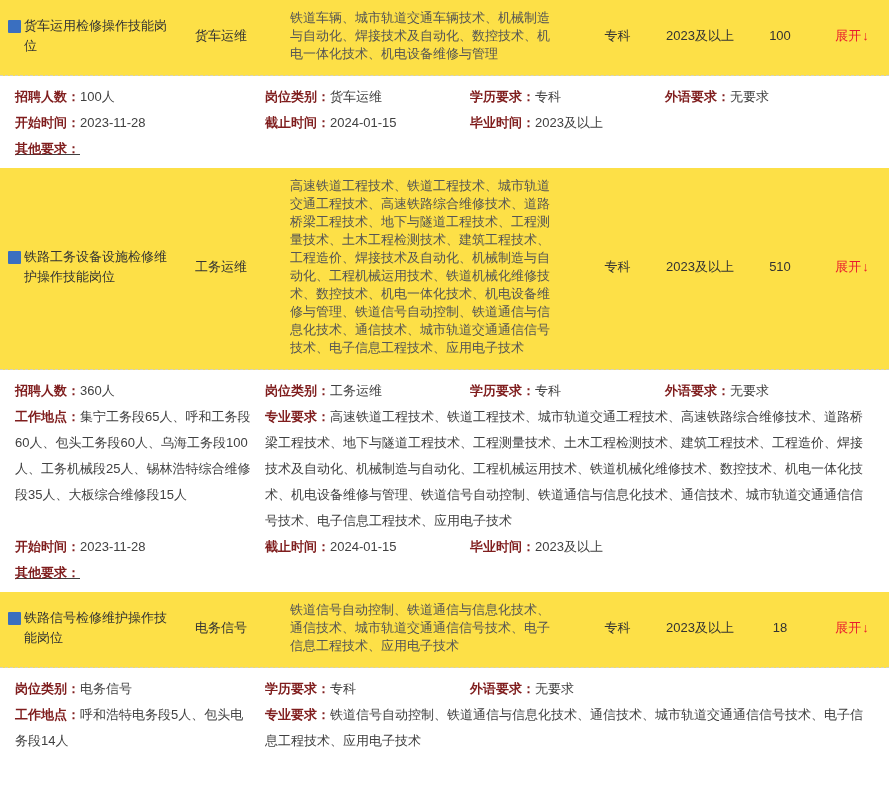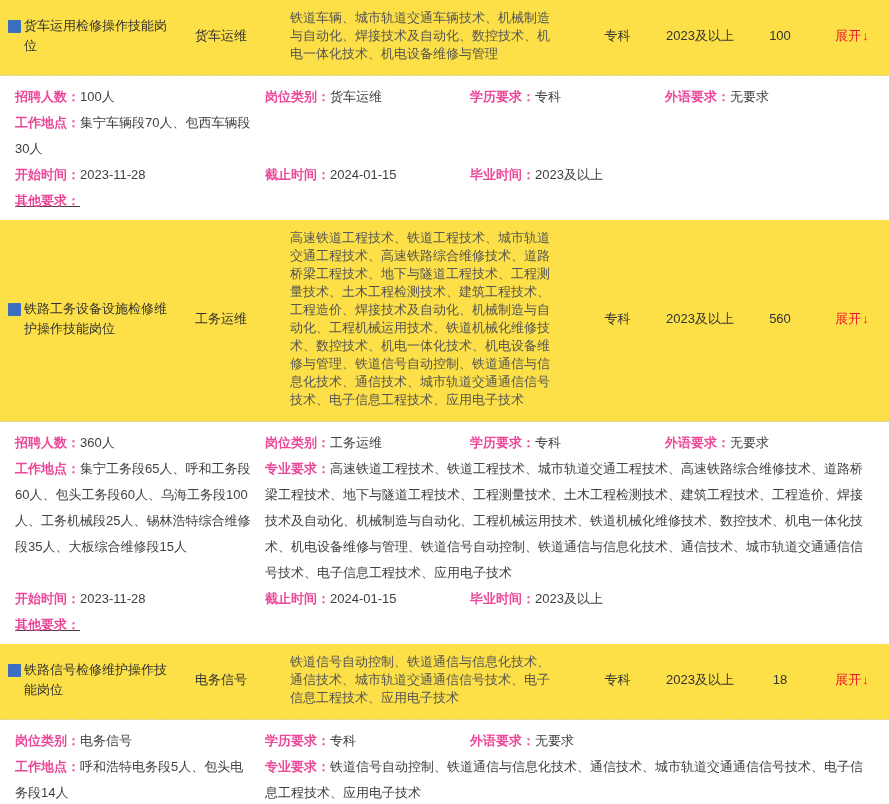--- a/index.html
+++ b/index.html
@@ -32,21 +32,21 @@
   .c-count  { width:70px;  text-align:center; }
   .c-expand { flex:1; text-align:center; color:#e9192d; }
   .c-expand .arrow { margin-left:1px; }
 
   
   .job-details { background:#fff; padding:8px 15px 6px 15px; font-size:13px; }
   .drow { display:grid; grid-template-columns:250px 205px 195px 1fr; }
   .drow.r2 { grid-template-columns:250px 1fr; }
   .drow.r4 { grid-template-columns:1fr;text-decoration:underline; }
   .cell { line-height:26px; padding-right:10px; }
-  .lbl { color:#ec4899; font-weight:bold; }
+  .lbl { color:#7f1d1d; font-weight:bold; }
   .val { color:#404040; }
 </style>
 </head>
 <body>
 
 <div class="page">
 
   <section>
     <div class="job-header">
       <div class="c-title">
@@ -63,21 +63,20 @@
       </div>
     </div>
     <div class="job-details">
       <div class="drow">
         <div class="cell"><span class="lbl">招聘人数：</span><span class="val">100人</span></div>
         <div class="cell"><span class="lbl">岗位类别：</span><span class="val">货车运维</span></div>
         <div class="cell"><span class="lbl">学历要求：</span><span class="val">专科</span></div>
         <div class="cell"><span class="lbl">外语要求：</span><span class="val">无要求</span></div>
       </div>
       <div class="drow r2">
-        <div class="cell"><span class="lbl">工作地点：</span><span class="val">集宁车辆段70人、包西车辆段30人</span></div>
       </div>
       <div class="drow">
         <div class="cell"><span class="lbl">开始时间：</span><span class="val">2023-11-28</span></div>
         <div class="cell"><span class="lbl">截止时间：</span><span class="val">2024-01-15</span></div>
         <div class="cell"><span class="lbl">毕业时间：</span><span class="val">2023及以上</span></div>
         <div class="cell"></div>
       </div>
       <div class="drow r4">
         <div class="cell"><span class="lbl">其他要求：</span><span class="val"></span></div>
       </div>
@@ -87,21 +86,21 @@
   <section>
     <div class="job-header">
       <div class="c-title">
         <span class="bullet"></span>
         <span>铁路工务设备设施检修维护操作技能岗位</span>
       </div>
       <div class="c-cat">工务运维</div>
       <div class="c-majors">高速铁道工程技术、铁道工程技术、城市轨道交通工程技术、高速铁路综合维修技术、道路桥梁工程技术、地下与隧道工程技术、工程测量技术、土木工程检测技术、建筑工程技术、工程造价、焊接技术及自动化、机械制造与自动化、工程机械运用技术、铁道机械化维修技术、数控技术、机电一体化技术、机电设备维修与管理、铁道信号自动控制、铁道通信与信息化技术、通信技术、城市轨道交通通信信号技术、电子信息工程技术、应用电子技术</div>
       <div class="c-edu">专科</div>
       <div class="c-grad">2023及以上</div>
-      <div class="c-count">560</div>
+      <div class="c-count">510</div>
       <div class="c-expand">
         <span>展开</span><span class="arrow">↓</span>
       </div>
     </div>
     <div class="job-details">
       <div class="drow">
         <div class="cell"><span class="lbl">招聘人数：</span><span class="val">360人</span></div>
         <div class="cell"><span class="lbl">岗位类别：</span><span class="val">工务运维</span></div>
         <div class="cell"><span class="lbl">学历要求：</span><span class="val">专科</span></div>
         <div class="cell"><span class="lbl">外语要求：</span><span class="val">无要求</span></div>

